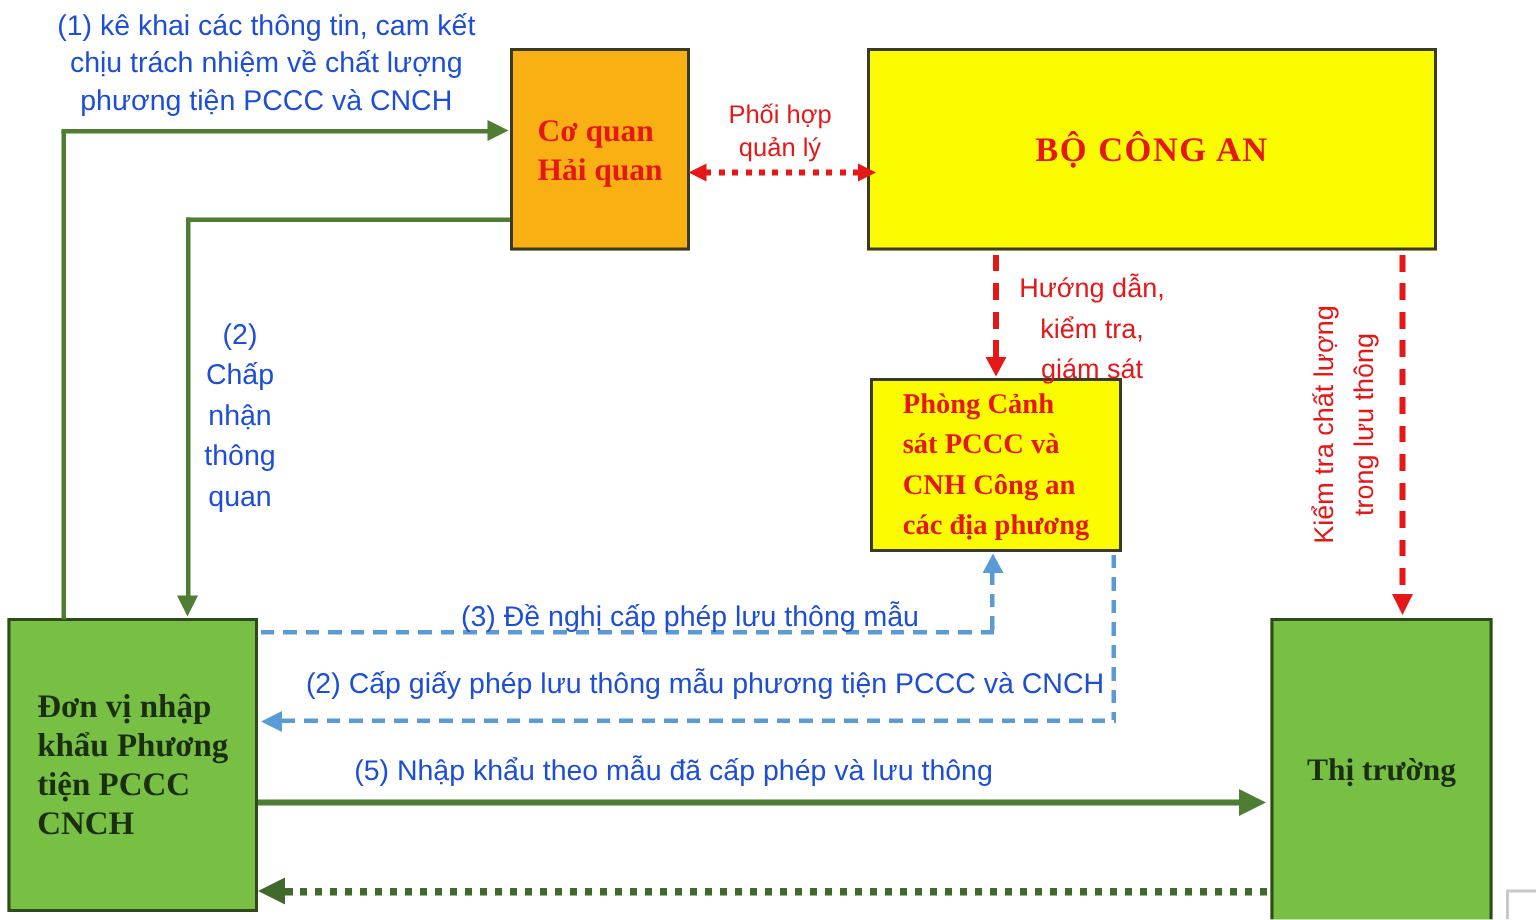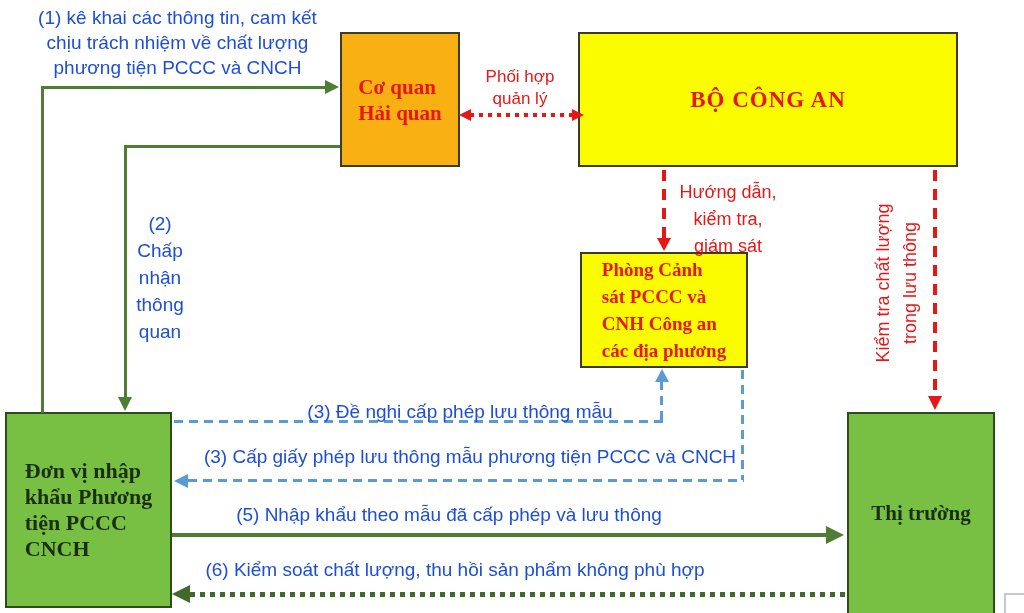--- a/index.html
+++ b/index.html
@@ -104,21 +104,20 @@
 
   <div class="lbl red" style="left:668px;top:179px;width:120px;font-size:18px;line-height:27px;">Hướng dẫn,
 kiểm tra,
 giám sát</div>
 
   <div class="lbl red" style="left:789px;top:256px;width:215px;font-size:18px;line-height:27px;transform:rotate(-90deg);">Kiểm tra chất lượng
 trong lưu thông</div>
 
   <div class="lbl" style="left:180px;top:377px;width:560px;font-size:19px;margin-top:24px;">(3) Đề nghị cấp phép lưu thông mẫu</div>
 
-  <div class="lbl" style="left:180px;top:446px;width:580px;font-size:19px;">(3) Cấp giấy phép lưu thông mẫu phương tiện PCCC và CNCH</div>
+  <div class="lbl" style="left:180px;top:446px;width:580px;font-size:19px;">(2) Cấp giấy phép lưu thông mẫu phương tiện PCCC và CNCH</div>
 
   <div class="lbl" style="left:164px;top:504px;width:570px;font-size:19px;">(5) Nhập khẩu theo mẫu đã cấp phép và lưu thông</div>
 
-  <div class="lbl" style="left:180px;top:559px;width:550px;font-size:19px;">(6) Kiểm soát chất lượng, thu hồi sản phẩm không phù hợp</div>
 
   <div style="position:absolute;left:1004px;top:593px;width:30px;height:30px;border:2px solid #c9c9c9;background:#ffffff;"></div>
 
 </div>
 
 </body></html>

